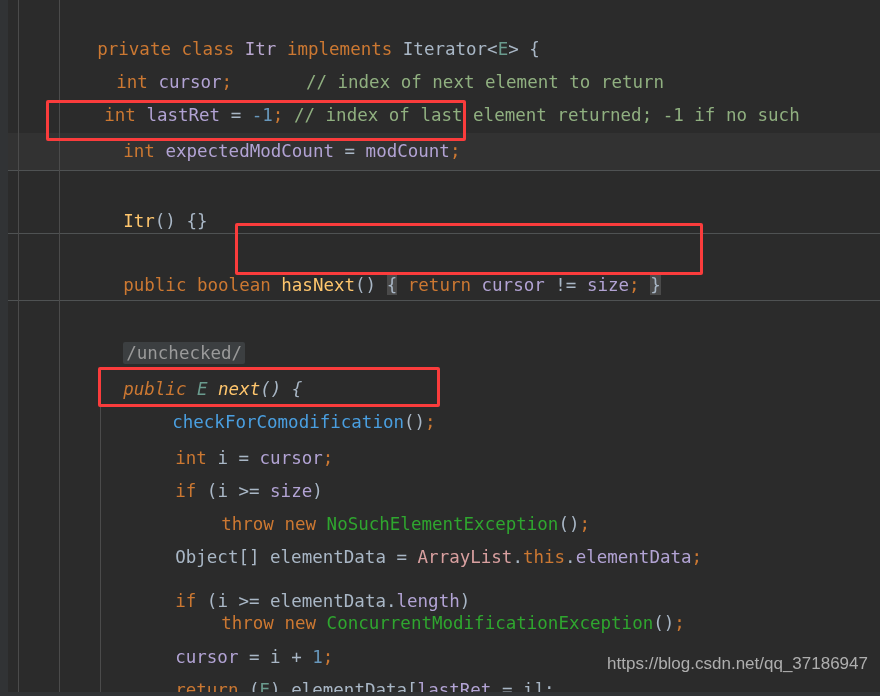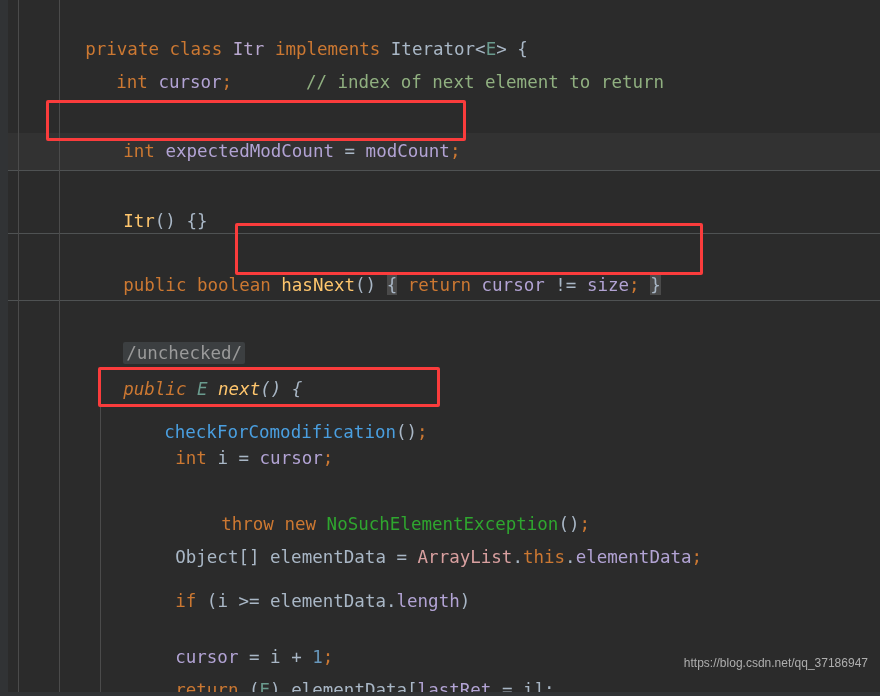--- a/index.html
+++ b/index.html
@@ -116,21 +116,21 @@
     pointer-events: none;
     box-sizing: border-box;
   }
 
   
   .watermark {
     position: absolute;
     right: 12px;
     bottom: 16px;
     font-family: "Liberation Sans", sans-serif;
-    font-size: 12px;
+    font-size: 17px;
     color: #bdbdbd;
     opacity: .9;
     z-index: 7;
     white-space: nowrap;
   }
 
   
   .bottom-edge {
     position: absolute;
     left: 0; bottom: 0;
@@ -151,30 +151,33 @@
   <div class="fold-sep" style="top:300px;"></div>
 
   <div class="gutter-strip"></div>
   <div class="indent-guide ig1"></div>
   <div class="indent-guide ig2"></div>
   <div class="indent-guide ig3"></div>
 
   <div class="code">
 
     
-    <div class="ln" style="position:absolute;top:0px;left:0;">
+    <div class="ln" style="position:absolute;top:0px;left:12px;">
       <span class="kw">private</span><span> </span><span class="kw">class</span><span> </span><span class="cls">Itr</span><span> </span><span class="kw">implements</span><span> </span><span class="typ">Iterator&lt;</span><span class="gen">E</span><span class="typ">&gt;</span><span> </span><span class="brk">{</span>
     </div>
 
     
     <div class="ln" style="position:absolute;top:33px;left:53px;padding-left:0;">
       <span class="kw">int</span><span> </span><span class="fld">cursor</span><span class="pun">;</span><span>       </span><span class="cmt">// index of next element to return</span>
     </div>
 
     
+    <div class="ln" style="position:absolute;top:66px;left:41px;padding-left:0;">
+      <span class="kw">int</span><span> </span><span class="fld">lastRet</span><span> </span><span class="op">= </span><span class="num">-</span><span class="num">1</span><span class="pun">;</span><span> </span><span class="cmt">// index of last element returned; -1 if no such</span>
+    </div>
 
     
     <div class="ln" style="position:absolute;top:102px;left:60px;padding-left:0;">
       <span class="kw">int</span><span> </span><span class="fld">expectedModCount</span><span> </span><span class="op">=</span><span> </span><span class="fld">modCount</span><span class="pun">;</span>
     </div>
 
     
     <div class="ln" style="position:absolute;top:172px;left:60px;padding-left:0;">
       <span class="mdec">Itr</span><span class="brk">()</span><span> </span><span class="brk">{}</span>
     </div>
@@ -188,47 +191,53 @@
     <div class="ln" style="position:absolute;top:304px;left:60px;padding-left:0;">
       <span class="foldtxt">/unchecked/</span>
     </div>
 
     
     <div class="ln" style="position:absolute;top:340px;left:60px;padding-left:0;font-style:italic;">
       <span class="kw">public</span><span> </span><span class="gen">E</span><span> </span><span class="mdec">next</span><span class="brk">()</span><span> </span><span class="brk">{</span>
     </div>
 
     
-    <div class="ln" style="position:absolute;top:383px;left:101px;padding-left:0;">
+    <div class="ln" style="position:absolute;top:373px;left:101px;padding-left:8px;">
       <span class="mcal">checkForComodification</span><span class="brk">()</span><span class="pun">;</span>
     </div>
 
     
     <div class="ln" style="position:absolute;top:409px;left:112px;padding-left:0;">
       <span class="kw">int</span><span> </span><span class="typ">i</span><span> </span><span class="op">=</span><span> </span><span class="fld">cursor</span><span class="pun">;</span>
     </div>
 
     
+    <div class="ln" style="position:absolute;top:442px;left:112px;padding-left:0;">
+      <span class="kw">if</span><span> </span><span class="typ">(i &gt;= </span><span class="fld">size</span><span class="brk">)</span>
+    </div>
 
     
     <div class="ln" style="position:absolute;top:475px;left:158px;padding-left:0;">
       <span class="kw">throw</span><span> </span><span class="kw">new</span><span> </span><span class="exc">NoSuchElementException</span><span class="brk">()</span><span class="pun">;</span>
     </div>
 
     
     <div class="ln" style="position:absolute;top:508px;left:112px;padding-left:0;">
       <span class="typ">Object[] elementData </span><span class="op">= </span><span class="sal">ArrayList</span><span class="typ">.</span><span class="kw">this</span><span class="typ">.</span><span class="fld">elementData</span><span class="pun">;</span>
     </div>
 
     
     <div class="ln" style="position:absolute;top:552px;left:112px;padding-left:0;text-align:right;">
       <span class="kw">if</span><span> </span><span class="typ">(i &gt;= elementData</span><span class="typ">.</span><span class="fld">length</span><span class="brk">)</span>
     </div>
 
     
+    <div class="ln" style="position:absolute;top:574px;left:158px;padding-left:0;">
+      <span class="kw">throw</span><span> </span><span class="kw">new</span><span> </span><span class="exc">ConcurrentModificationException</span><span class="brk">()</span><span class="pun">;</span>
+    </div>
 
     
     <div class="ln" style="position:absolute;top:608px;left:112px;padding-left:0;">
       <span class="fld">cursor</span><span> </span><span class="op">= </span><span class="typ">i</span><span> </span><span class="op">+</span><span> </span><span class="num">1</span><span class="pun">;</span>
     </div>
 
     
     <div class="ln" style="position:absolute;top:641px;left:112px;padding-left:0;text-align:right;">
       <span class="kw">return</span><span> </span><span class="brk">(</span><span class="gen">E</span><span class="brk">)</span><span class="typ"> elementData[</span><span class="fld">lastRet</span><span> </span><span class="op">= </span><span class="typ">i</span><span class="brk">];</span>
     </div>

